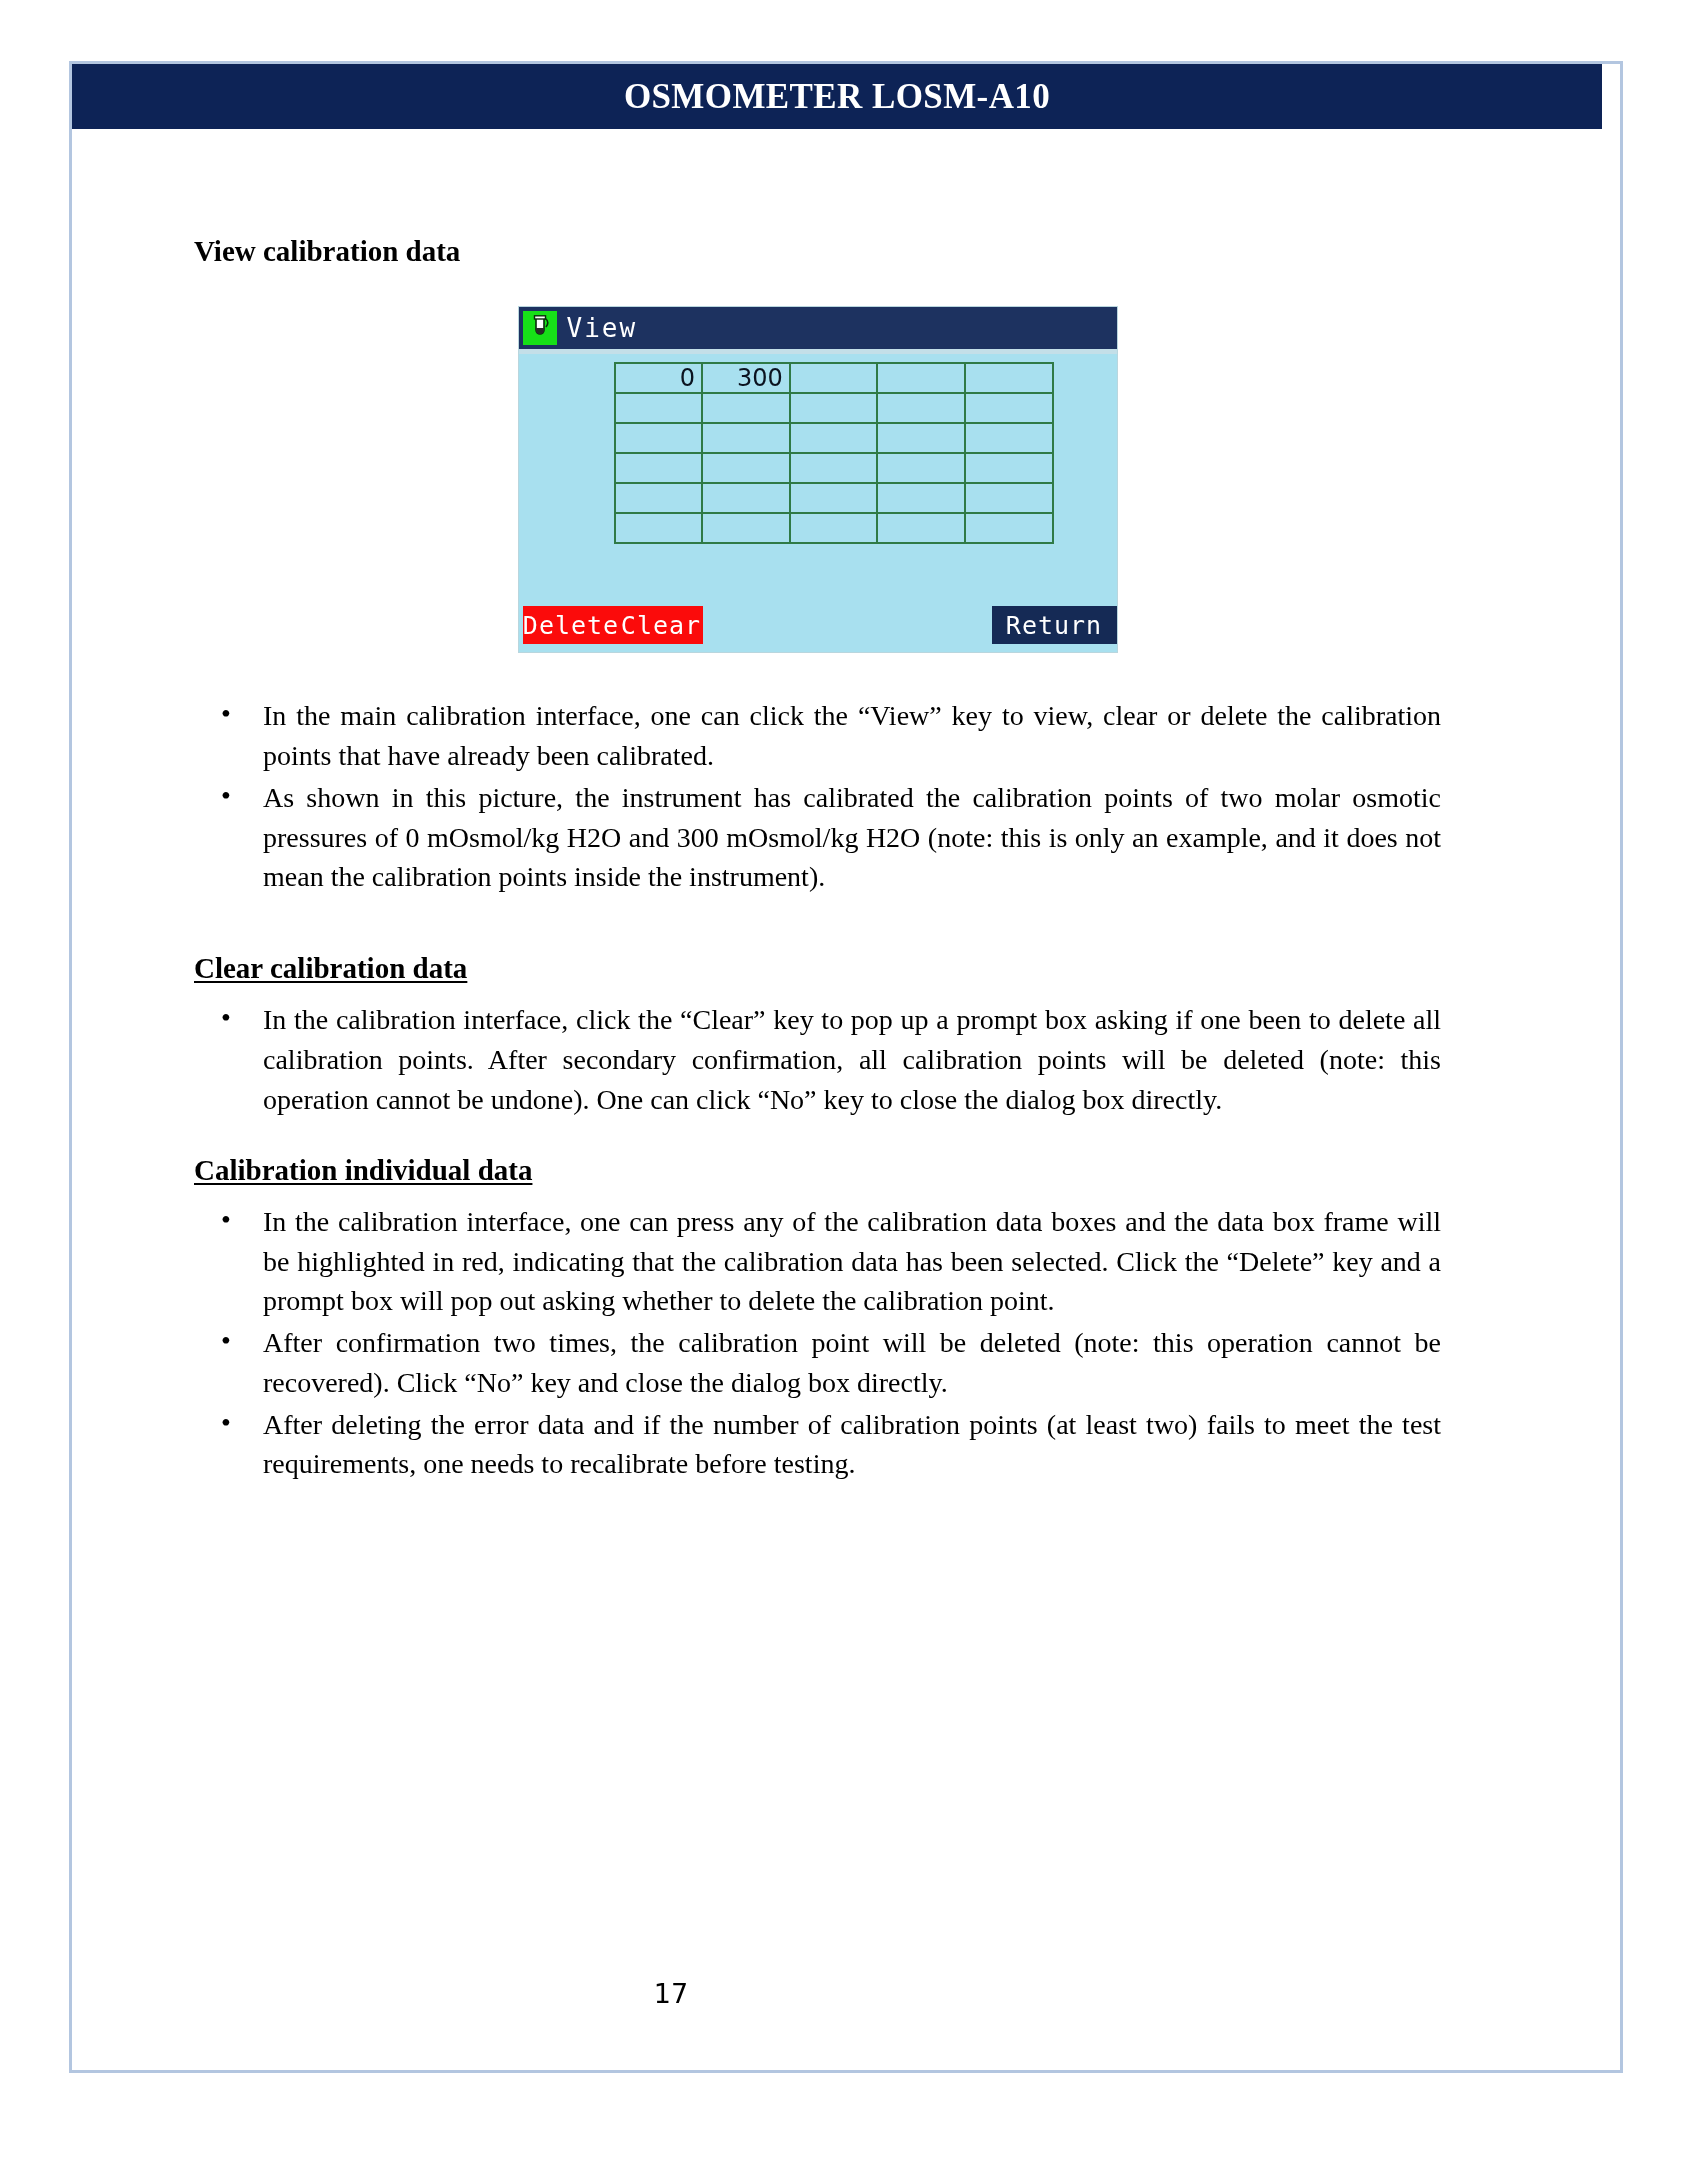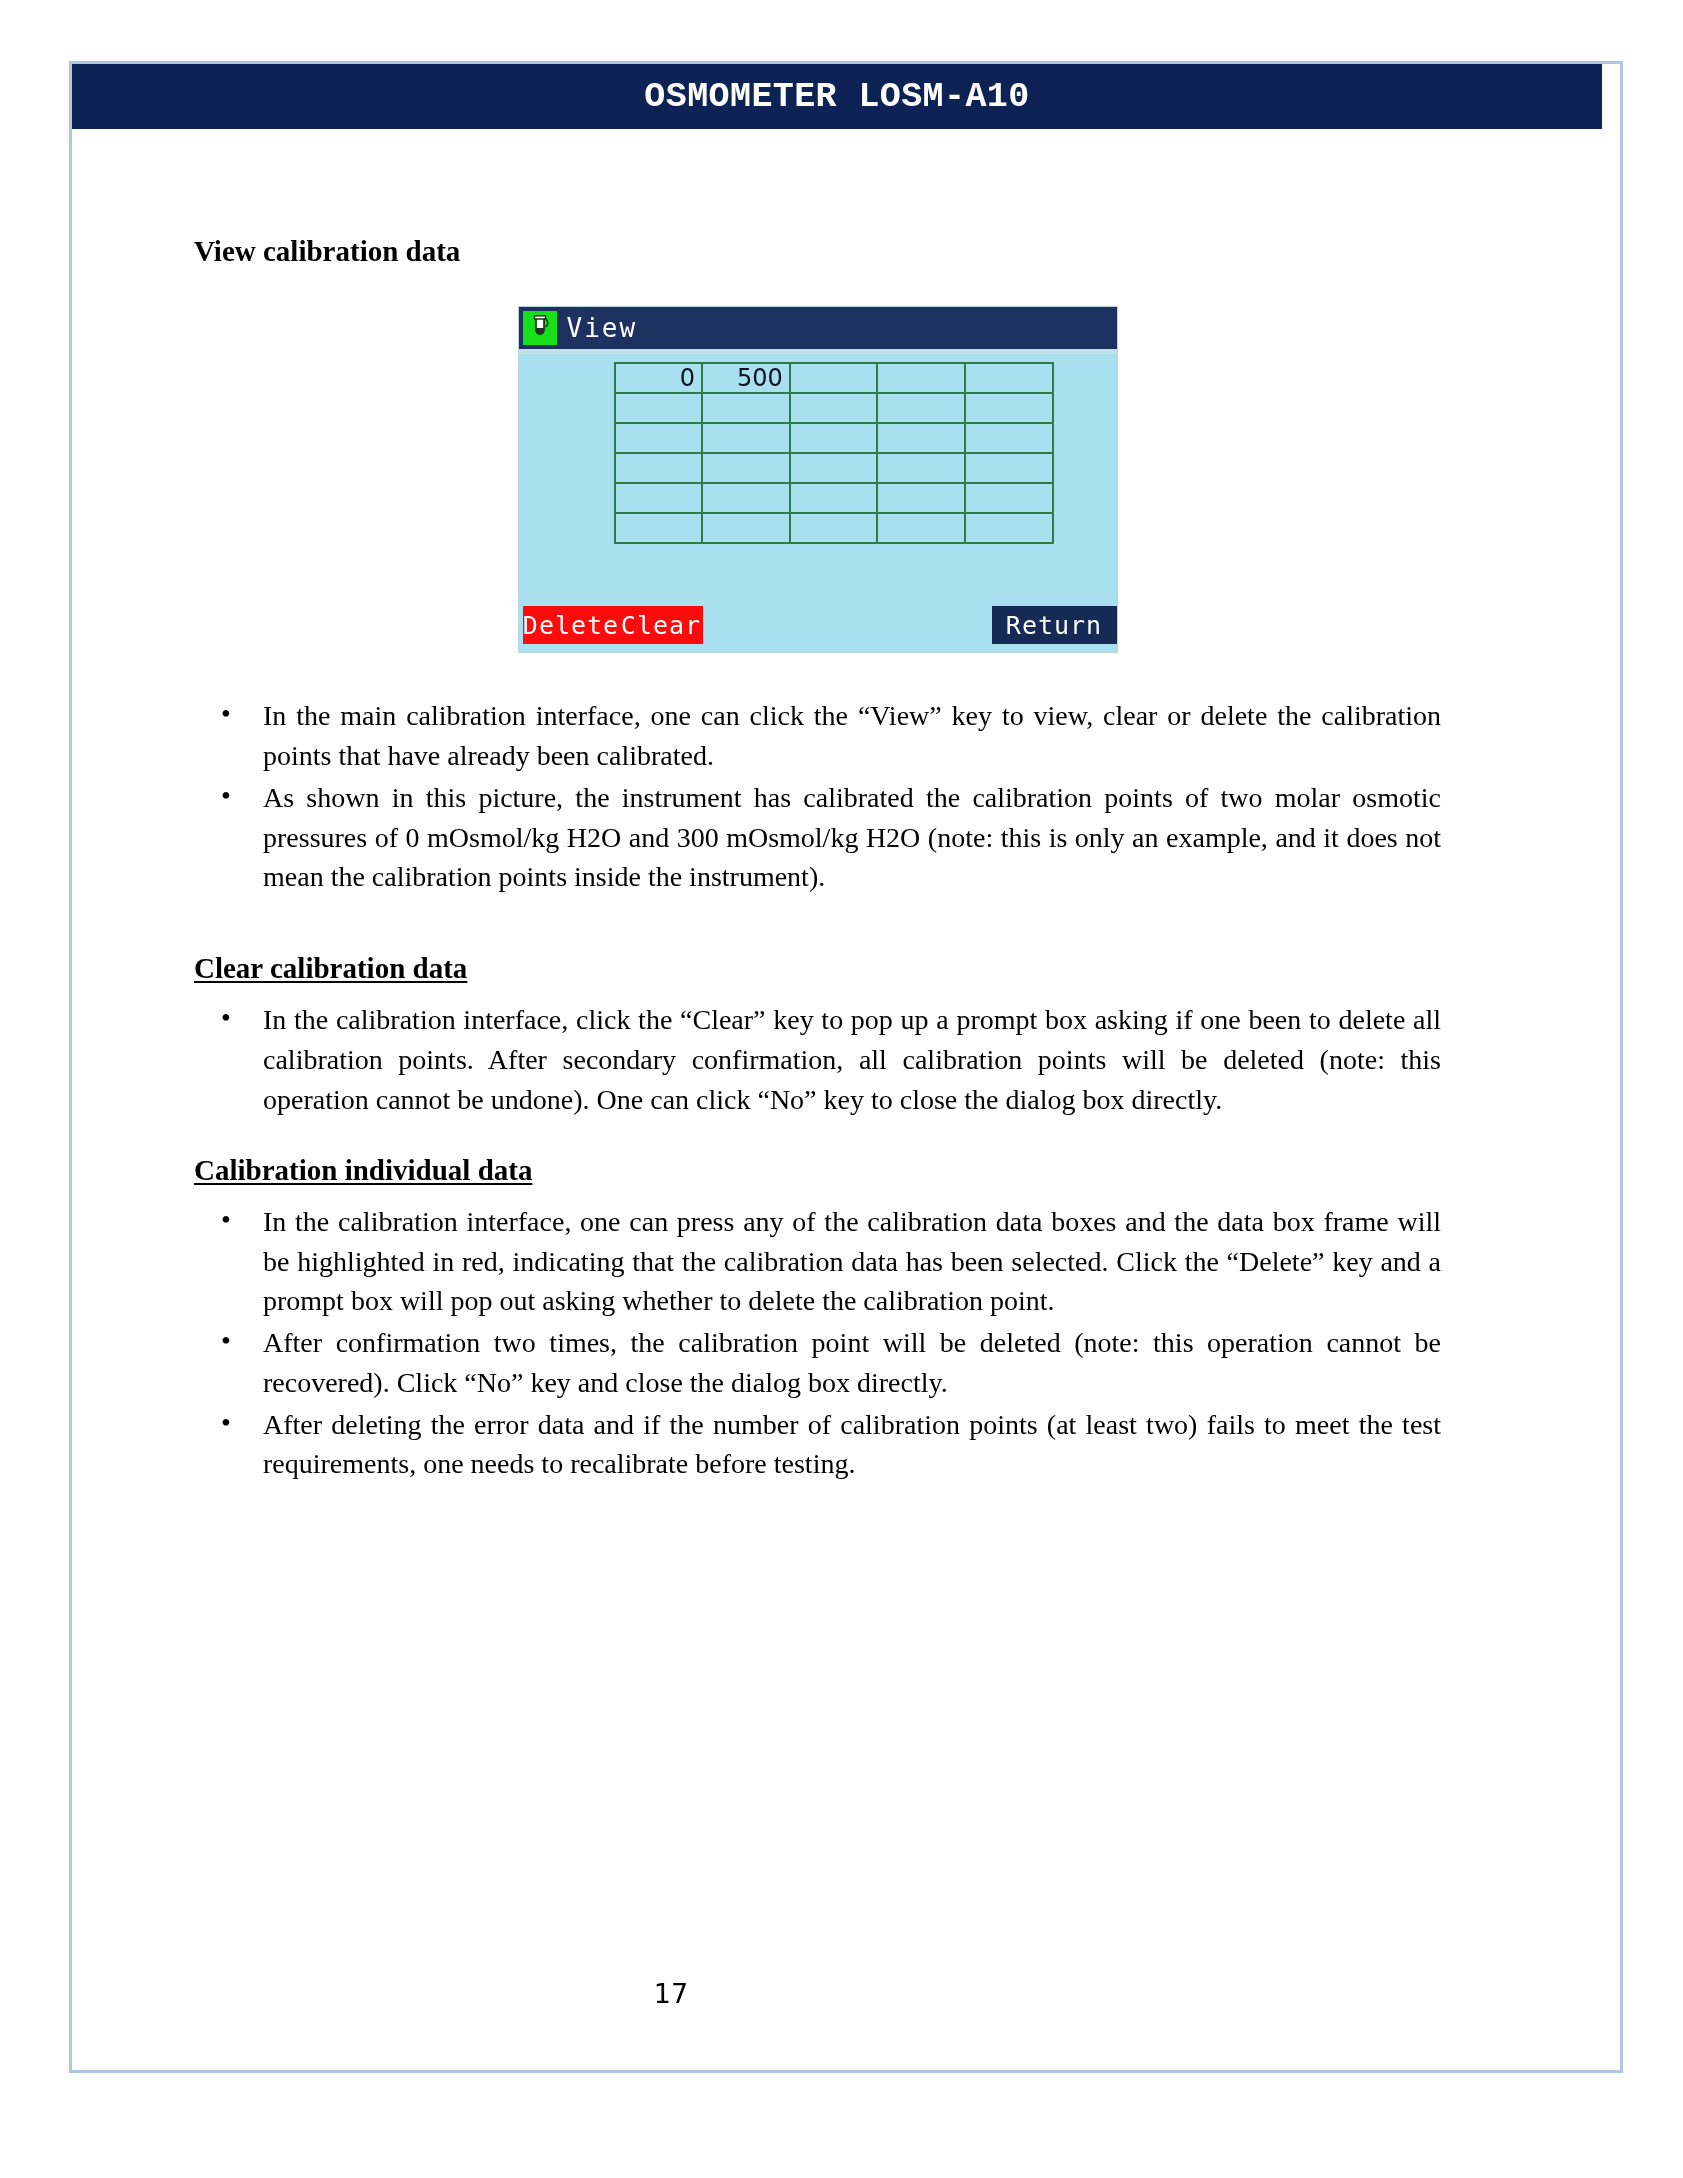--- a/index.html
+++ b/index.html
@@ -38,21 +38,21 @@
     background: #0d2356;
     display: flex;
     align-items: center;
     justify-content: center;
   }
   #header-title {
     color: #ffffff;
     font-weight: bold;
     font-size: 35px;
     letter-spacing: 0.4px;
-    font-family: Liberation Mono, monospace;
+    font-family: Liberation Serif, serif;
   }
 
   
   #content {
     position: absolute;
     left: 194px;
     top: 233px;
     width: 1247px;
   }
 
@@ -237,21 +237,21 @@
             <path d="M16 3 q5 4 1 9" fill="none" stroke="#0a2a0a" stroke-width="1.6"></path>
           </svg>
         </div>
         <div id="device-title-text">View</div>
       </div>
 
       <table id="device-grid">
         <tbody>
           <tr>
             <td>0</td>
-            <td>500</td>
+            <td>300</td>
             <td></td>
             <td></td>
             <td></td>
           </tr>
           <tr>
             <td></td>
             <td></td>
             <td></td>
             <td></td>
             <td></td>

